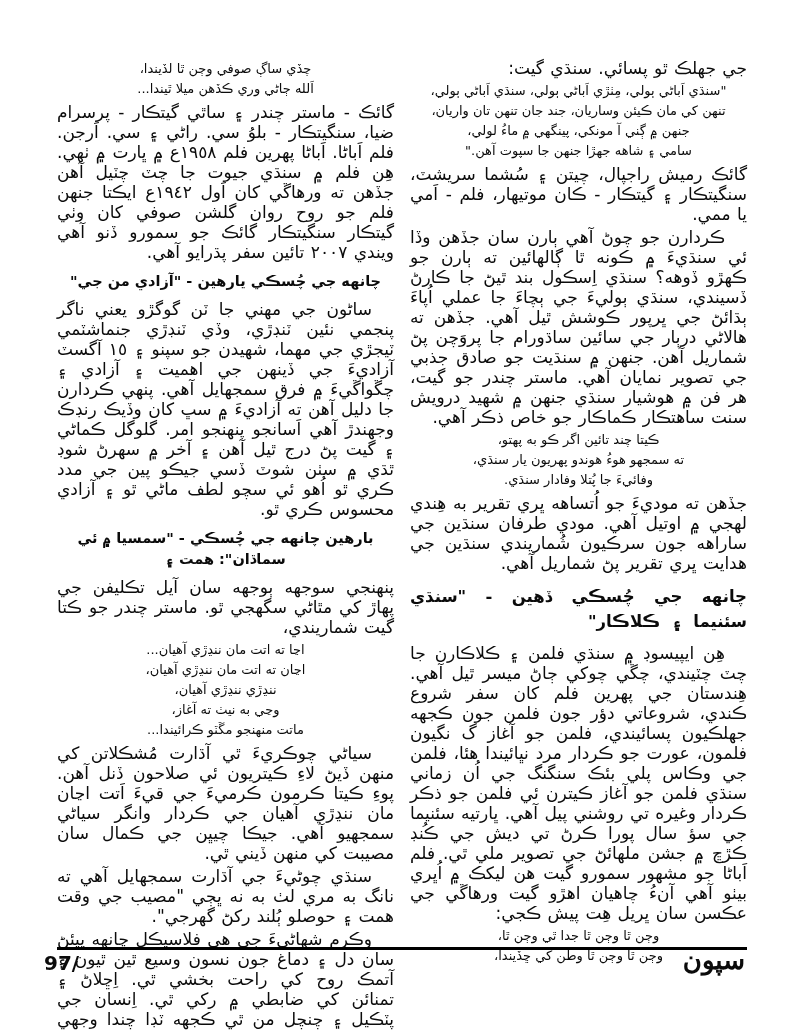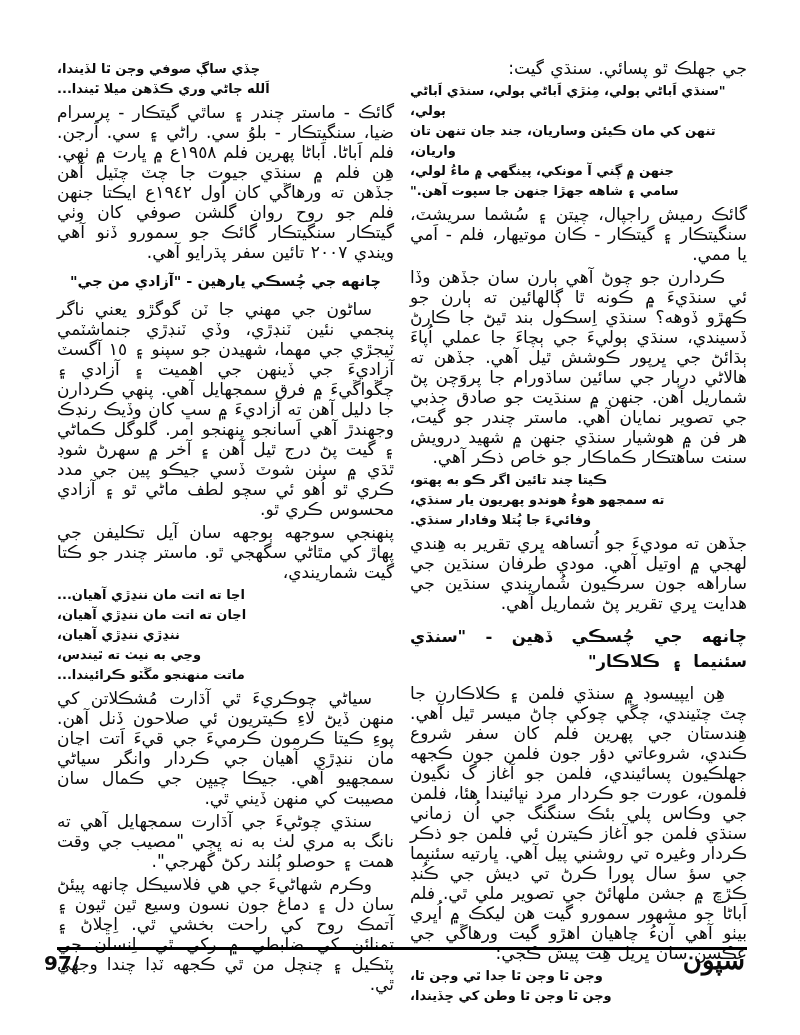--- a/index.html
+++ b/index.html
@@ -28,24 +28,24 @@
     font-size: 17px;
     line-height: 20px;
     font-weight: normal;
     margin: 0 0 3px 0;
     word-spacing: 1px;
   }
   .para.indent { text-indent: 22px; }
   .verse { margin: 1px 0 3px 0; }
   .verse-line {
     direction: rtl;
-    text-align: left;
+    text-align: center;
     font-size: 13px;
     line-height: 20px;
-    font-weight: bold;
+    font-weight: normal;
   }
   .heading {
     direction: rtl;
     text-align: center;
     font-size: 14.5px;
     line-height: 21px;
     font-weight: bold;
     margin: 9px 0 7px 0;
   }
   .heading.large {
@@ -110,26 +110,27 @@
         </div>
       </div>
       <div class="col">
         <div class="verse">
           <div class="verse-line">چڏي ساڳ صوفي وڄن ٿا لڏيندا،</div>
           <div class="verse-line">اَلله ڄاڻي وري ڪڏهن ميلا ٿيندا...</div>
         </div>
         <div class="para">گائڪ - ماستر چندر ۽ ساٿي گيتڪار - پرسرام ضيا، سنگيتڪار - بلوُ سي. راڻي ۽ سي. اَرجن. فلم اَباڻا. اَباڻا پهرين فلم ١٩٥٨ع ۾ ڀارت ۾ ٺهي. هِن فلم ۾ سنڌي جيوت جا چٽ چٽيل آهن جڏهن ته ورهاڱي کان اَول ١٩٤٢ع ايڪتا جنهن فلم جو روح روان گلشن صوفي کان وٺي گيتڪار سنگيتڪار گائڪ جو سمورو ڏنو آهي ويندي ٢٠٠٧ تائين سفر پڌرايو آهي.</div>
         <div class="heading">چانهه جي چُسڪي يارهين - "آزادي من جي"</div>
         <div class="para indent">ساڻون جي مهني جا ٽن گوگڙو يعني ناگر پنجمي نئين ٽنڊڙي، وڏي ٽنڊڙي جنماشٽمي ٽيجڙي جي مهما، شهيدن جو سپنو ۽ ١٥ آگسٽ آزاديءَ جي ڏينهن جي اهميت ۽ آزادي ۽ چڱواڱيءَ ۾ فرق سمجهايل آهي. پنهي ڪردارن جا دليل آهن ته آزاديءَ ۾ سڀ کان وڏيڪ رنڊڪ وجهندڙ آهي اَسانجو پنهنجو امر. گلوگل ڪماڻي ۽ گيت پڻ درج ٿيل آهن ۽ آخر ۾ سهرڻ شوڊ ٿڌي ۾ سٺن شوٽ ڏسي جيڪو پين جي مدد ڪري ٿو اُهو ئي سچو لطف ماڻي ٿو ۽ آزادي محسوس ڪري ٿو.</div>
+        <div class="heading">بارهين چانهه جي چُسڪي - "سمسيا ۾ ئي سماڌان": همت ۽</div>
         <div class="para">پنهنجي سوجهه ٻوجهه سان آيل تڪليفن جي پهاڙ کي مٿاڻي سگهجي ٿو. ماستر چندر جو ڪتا گيت شماريندي،</div>
         <div class="verse">
           <div class="verse-line">اڃا ته اتت مان ننڍڙي آهيان...</div>
           <div class="verse-line">اڃان ته اتت مان ننڍڙي آهيان،</div>
           <div class="verse-line">ننڍڙي ننڍڙي آهيان،</div>
-          <div class="verse-line">وڃي به نيٺ ته ٿيندس،</div>
+          <div class="verse-line">وڃي به نيٺ ته آغاز،</div>
           <div class="verse-line">ماتت منهنجو مڱٽو ڪرائيندا...</div>
         </div>
         <div class="para indent">سياڻي چوڪريءَ ٿي آڌارت مُشڪلاتن کي منهن ڏيڻ لاءِ ڪيتريون ئي صلاحون ڏنل آهن. پوءِ ڪيتا ڪرمون ڪرميءَ جي قيءَ اَتت اڃان مان ننڍڙي آهيان جي ڪردار وانگر سياڻي سمجهيو آهي. جيڪا چيڀن جي ڪمال سان مصيبت کي منهن ڏيني ٿي.</div>
         <div class="para indent">سنڌي چوڻيءَ جي آڌارت سمجهايل آهي ته نانگ به مري لٺ به نه ڀڄي "مصيب جي وقت همت ۽ حوصلو ٻُلند رکڻ گهرجي".</div>
         <div class="para indent">وڪرم شهاڻيءَ جي هي فلاسيڪل چانهه پيئڻ سان دل ۽ دماغ جون نسون وسيع ٿين ٿيون ۽ آتمڪ روح کي راحت بخشي ٿي. اِڇلاڻ ۽ تمنائن کي ضابطي ۾ رکي ٿي. اِنسان جي پٽڪيل ۽ چنچل من ٿي ڪجهه ٽڊا چندا وجهي ٿي.</div>
       </div>
     </div>
   <div class="footer-rule"></div>
   <div class="page-number">97/</div>
   <div class="magazine-title">سپون</div>

